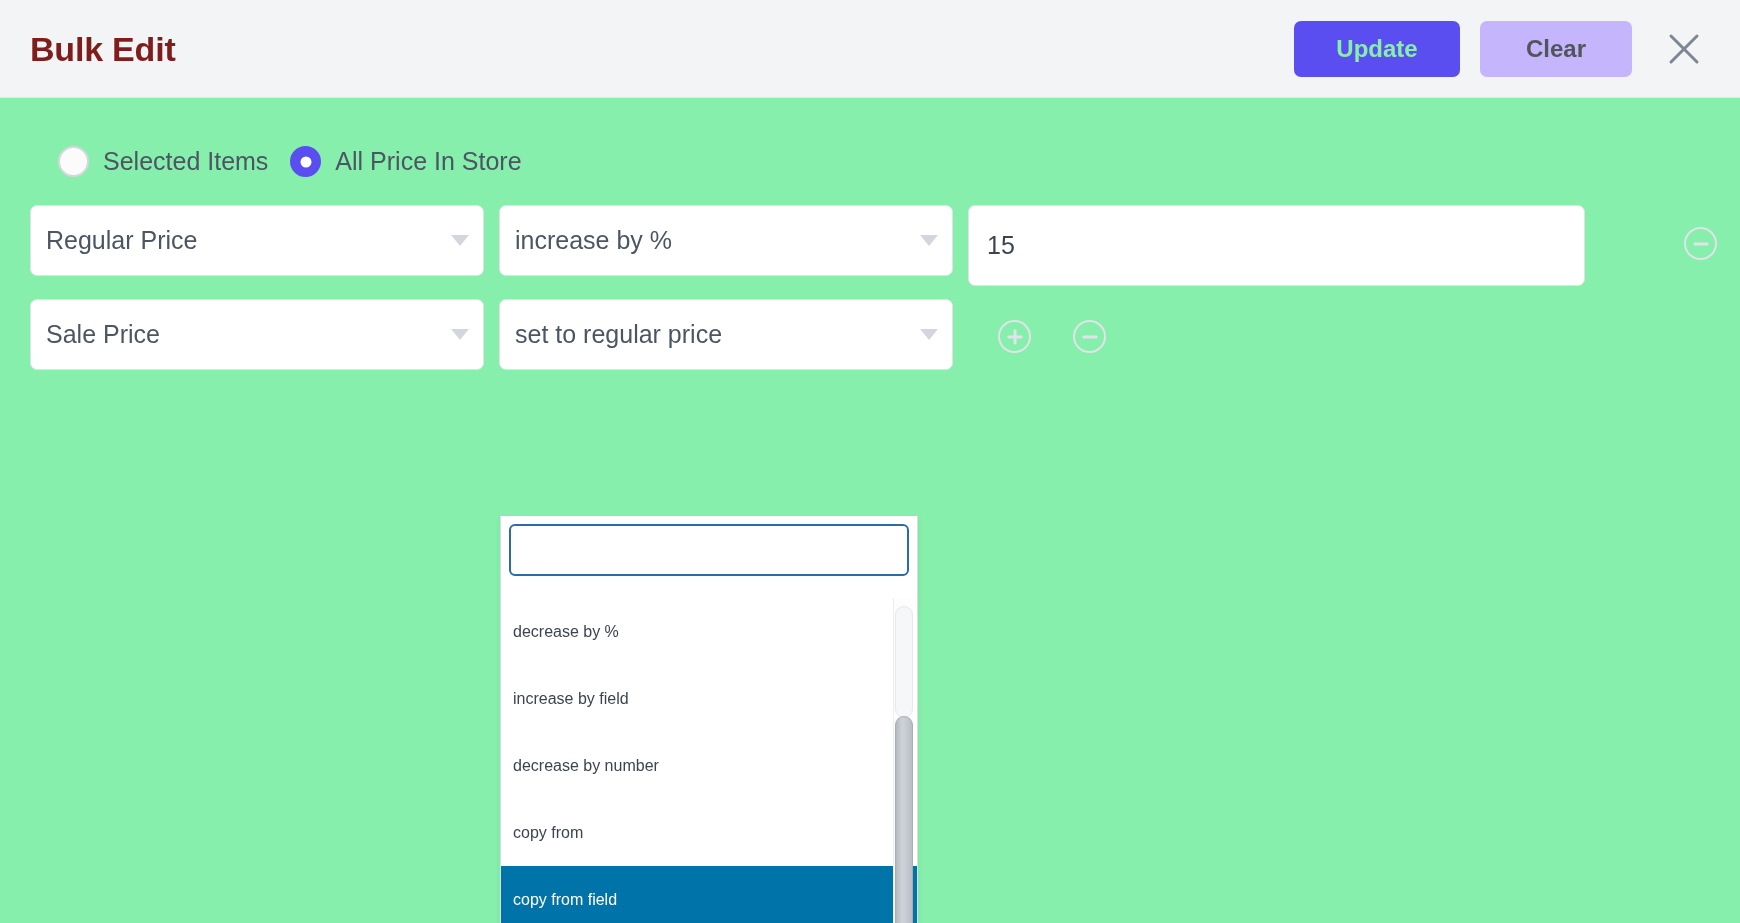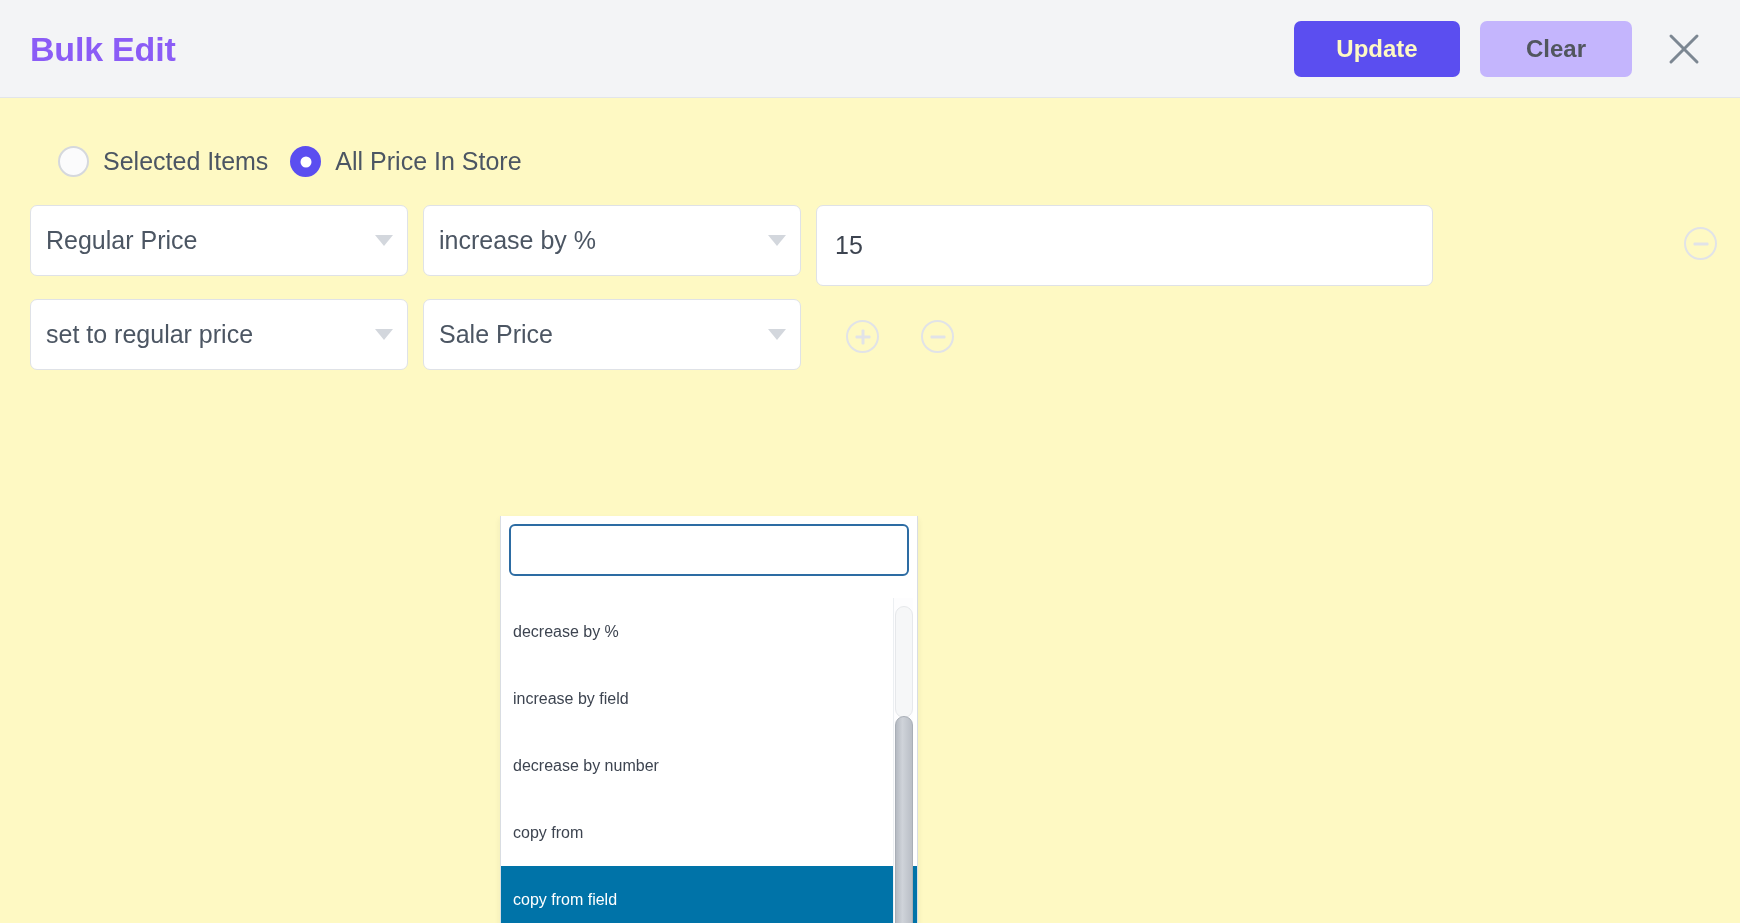--- a/index.html
+++ b/index.html
@@ -17,21 +17,21 @@
     height: 98px;
     background: #f3f4f6;
     border-bottom: 1px solid #e2e5ea;
     display: flex;
     align-items: center;
     padding: 0 32px 0 30px;
   }
   .title {
     font-size: 34px;
     font-weight: bold;
-    color: #8b5cf6;
+    color: #7f1d1d;
     letter-spacing: -0.2px;
     line-height: 1;
   }
   .header-actions {
     margin-left: auto;
     display: flex;
     align-items: center;
     gap: 20px;
   }
   .btn {
@@ -39,34 +39,34 @@
     border-radius: 7px;
     font-family: "Liberation Sans", sans-serif;
     font-size: 24px;
     font-weight: bold;
     cursor: pointer;
     height: 56px;
     line-height: 56px;
     padding: 0 26px;
     white-space: nowrap;
   }
-  .btn-update { background: #5b4ef0; color: #fef9c3; min-width: 166px; }
+  .btn-update { background: #5b4ef0; color: #86efac; min-width: 166px; }
   .btn-clear  { background: #c4b5fd; color: #51565e; min-width: 152px; }
   .close-btn {
     width: 48px; height: 48px;
     display: flex; align-items: center; justify-content: center;
     background: transparent; border: none; cursor: pointer;
     padding: 0; margin-left: 8px;
   }
   .close-btn svg { display: block; }
 
   
   .body {
     position: relative;
-    background: #fef9c3;
+    background: #86efac;
     height: 825px;
     padding: 0 30px;
   }
 
   
   .scope-row {
     display: flex;
     align-items: center;
     padding-top: 48px;
     padding-left: 28px;
@@ -116,21 +116,21 @@
     position: relative;
   }
   .field {
     position: relative;
     background: #ffffff;
     border: 1px solid #dfe2e7;
     border-radius: 7px;
     height: 71px;
   }
   .select {
-    width: 378px;
+    width: 454px;
     margin-right: 15px;
     display: flex;
     align-items: center;
     padding: 0 14px 0 15px;
     cursor: pointer;
   }
   .select-value {
     font-size: 25px;
     color: #4c5663;
     white-space: nowrap;
@@ -313,25 +313,25 @@
       <div class="field select">
         <span class="select-value">increase by %</span>
         <span class="caret"></span>
       </div>
       <input class="value-input" type="text" value="15" style="">
       <button class="circle-btn row1-minus"></button>
     </div>
 
     <div class="rule-row">
       <div class="field select">
+        <span class="select-value">Sale Price</span>
+        <span class="caret"></span>
+      </div>
+      <div class="field select">
         <span class="select-value">set to regular price</span>
-        <span class="caret"></span>
-      </div>
-      <div class="field select">
-        <span class="select-value">Sale Price</span>
         <span class="caret"></span>
       </div>
       <div class="row2-btns">
         <button class="circle-btn plus"></button>
         <button class="circle-btn"></button>
       </div>
     </div>
 
   </div>
 

